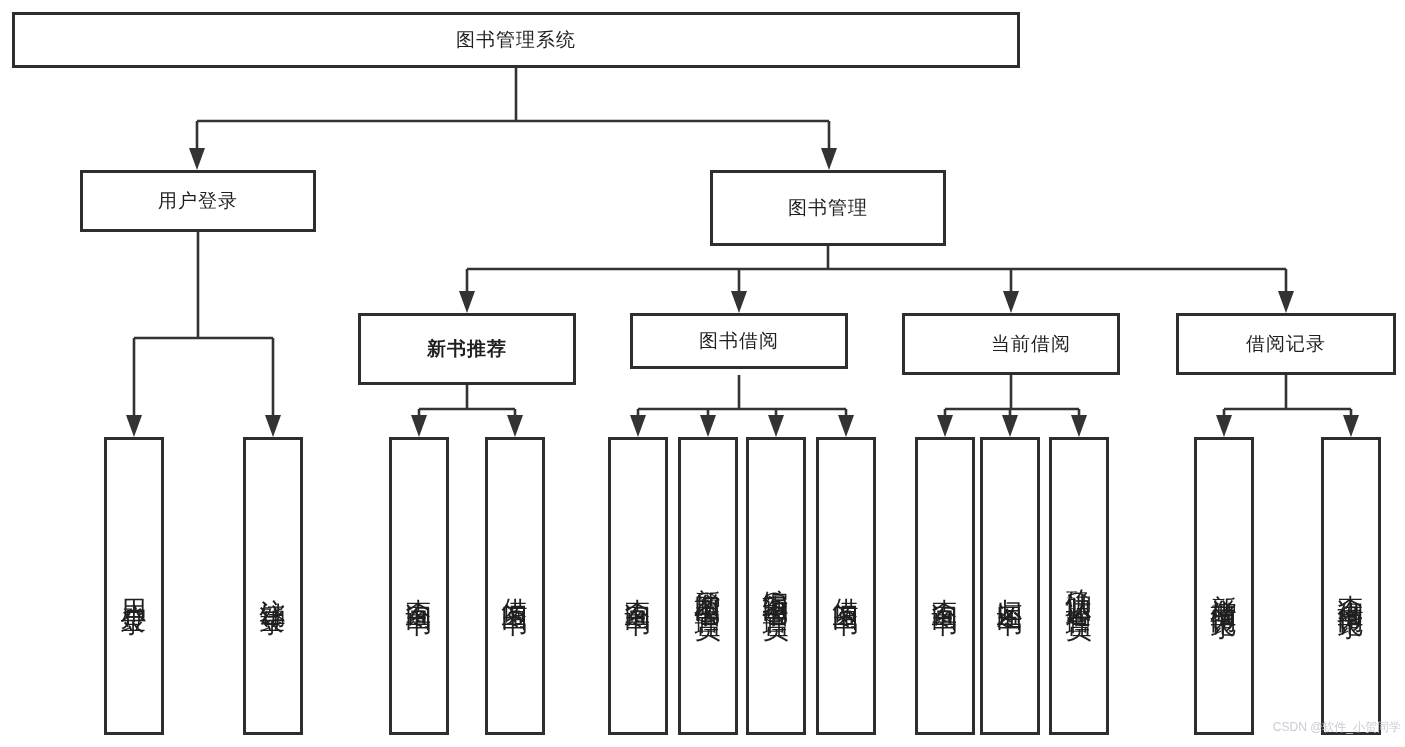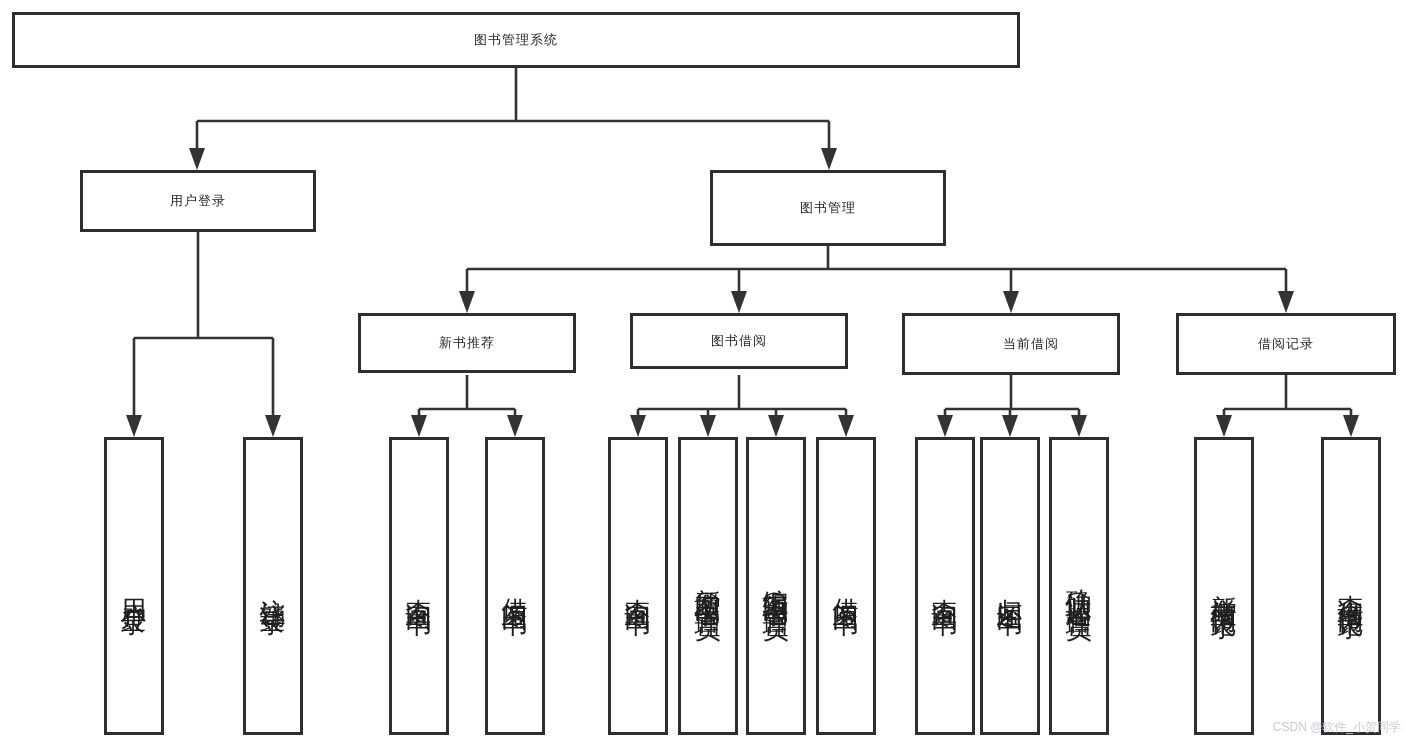--- a/index.html
+++ b/index.html
@@ -19,35 +19,35 @@
   .node {
     position: absolute;
     box-sizing: border-box;
     background: #ffffff;
     border: 3px solid #2e2e2e;
     display: flex;
     align-items: center;
     justify-content: center;
     color: #1f1f1f;
   }
-  .hbox { font-size: 13px; letter-spacing: 1px; }
+  .hbox { font-size: 19px; letter-spacing: 1px; }
   .vbox { top: 437px; width: 60px; height: 298px; }
   .vtext {
     writing-mode: vertical-rl;
     text-orientation: mixed;
     font-size: 26px;
     line-height: 1;
     letter-spacing: 4px;
     color: #1f1f1f;
     white-space: nowrap;
   }
   .root-box   { left: 12px;  top: 12px;  width: 1008px; height: 56px; }
   .lvl2-a     { left: 80px;  top: 170px; width: 236px;  height: 62px; }
   .lvl2-b     { left: 710px; top: 170px; width: 236px;  height: 76px; }
-  .lvl3-a     { left: 358px; top: 313px; width: 218px;  height: 60px; }
+  .lvl3-a     { left: 358px; top: 313px; width: 218px;  height: 72px; font-weight: bold; }
   .lvl3-b     { left: 630px; top: 313px; width: 218px;  height: 56px; }
   .lvl3-c     { left: 902px; top: 313px; width: 218px;  height: 62px; padding-left: 40px; }
   .lvl3-d     { left: 1176px;top: 313px; width: 220px;  height: 62px; }
   .leaf-1  { left: 104px; }
   .leaf-2  { left: 243px; }
   .leaf-3  { left: 389px; }
   .leaf-4  { left: 485px; }
   .leaf-5  { left: 608px; }
   .leaf-6  { left: 678px; }
   .leaf-7  { left: 746px; }

